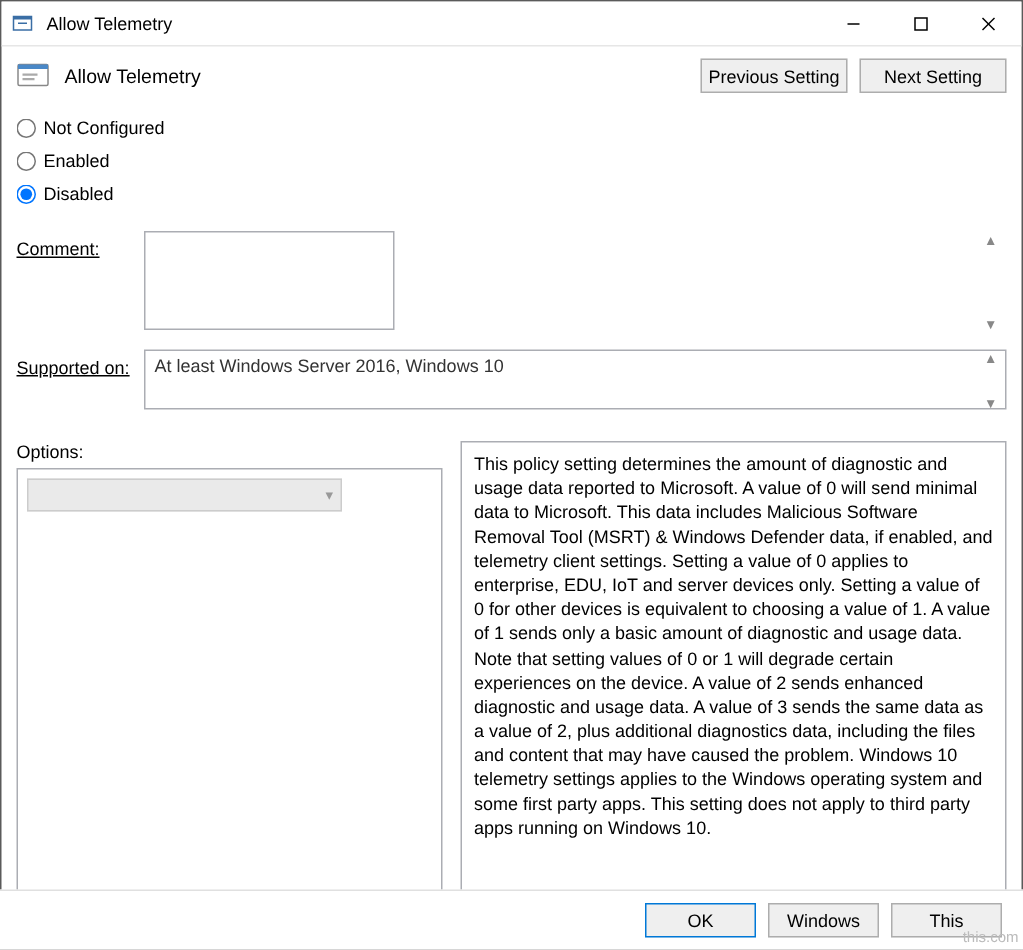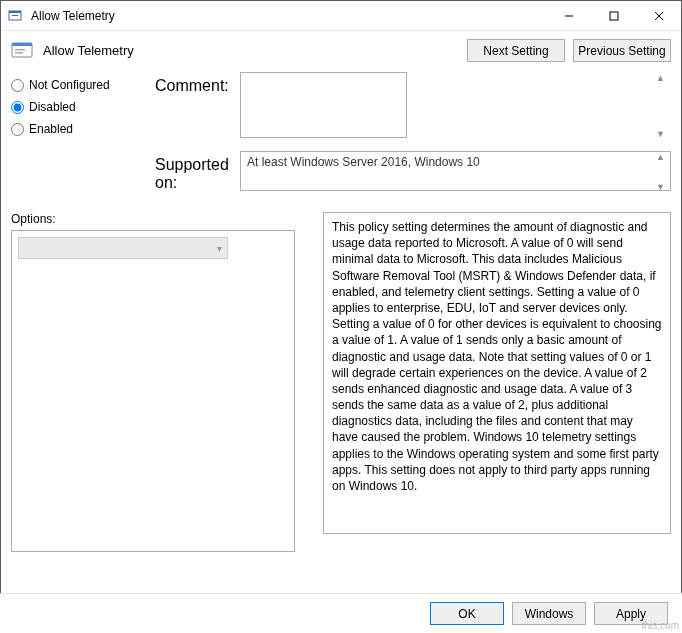--- a/index.html
+++ b/index.html
@@ -53,35 +53,36 @@
       border: 1px solid #adadad;
       background: #efefef;
       font-size: 12px;
       margin-left: 8px;
       cursor:pointer;
     }
     .mid {
       display: flex;
       padding: 0 10px 0 10px;
       gap: 14px;
+      flex-direction: column;
     }
     .col-left {
       width: 130px;
       padding-top:2px;
     }
     .radio-row {
       display:flex;align-items:center;
       height: 22px; gap:5px;
       cursor:pointer;
       font-size:12px;
     }
     input[type=radio]{ width:13px;height:13px; margin:0;}
     .col-right { flex:1; }
     .field-row { display:flex; margin-bottom: 10px;}
-    .field-label { width: 85px; padding-top:5px; font-size:16px;}
+    .field-label { width: 85px; padding-top:5px; font-size:12px;text-decoration:underline;}
     .comment-box {
       flex:1; height:66px;
       border: 1px solid #abadb3;
       background:#fff;
       resize:none;
       font-family:inherit;font-size:12px;
       padding:3px 5px;
       position:relative;
     }
     .supported-box-wrap{flex:1;position:relative;}
@@ -91,21 +92,21 @@
       background:#fff;
       padding:3px 6px;
       font-size:12px;
       color:#333;
       resize:none;
       font-family:inherit;
     }
     .spinarrows{position:absolute;right:3px;top:2px;bottom:2px;width:15px;display:flex;flex-direction:column;justify-content:space-between;color:#888;pointer-events:none;}
     .spinarrows span{font-size:9px;line-height:9px;text-align:center;}
     .lower {
-      display:flex; gap: 28px;
+      display:flex; gap: 12px;
       padding: 8px 10px 0 10px;
     }
     .panel-col { display:flex; flex-direction:column;}
     .panel-col.opts { width: 284px;}
     .panel-col.help { flex:1;}
     .section-label { font-size:12px; margin-bottom:4px;}
     .panel {
       border:1px solid #abadb3;
       background:#fff;
       height: 322px;
@@ -181,37 +182,37 @@
 <div class="header-row">
   <span class="icon2">
     <svg width="24" height="20" viewBox="0 0 24 20">
       <rect x="1" y="2" width="20" height="14" rx="1" fill="#fff" stroke="#888"></rect>
       <rect x="1" y="2" width="20" height="3" fill="#4a88c7"></rect>
       <rect x="4" y="8" width="10" height="1.5" fill="#aaa"></rect>
       <rect x="4" y="11" width="8" height="1.5" fill="#aaa"></rect>
     </svg>
   </span>
   <span class="policy-title">Allow Telemetry</span>
+  <button class="nav-btn">Previous Setting</button>
   <button class="nav-btn">Next Setting</button>
-  <button class="nav-btn">Previous Setting</button>
 </div>
 
 <div class="mid">
   <div class="col-left">
     <label class="radio-row">
       <input type="radio" name="state" style="">
       <span>Not Configured</span>
     </label>
     <label class="radio-row">
+      <input type="radio" name="state" style="">
+      <span>Enabled</span>
+    </label>
+    <label class="radio-row">
       <input type="radio" name="state" checked="" style="">
       <span>Disabled</span>
-    </label>
-    <label class="radio-row">
-      <input type="radio" name="state" style="">
-      <span>Enabled</span>
     </label>
   </div>
   <div class="col-right">
     <div class="field-row">
       <div class="field-label">Comment:</div>
       <div class="textarea-wrap">
         <textarea class="comment-box" style=""></textarea>
         <div class="spinarrows">
             <span>▲</span>
             <span>▼</span>
@@ -247,16 +248,16 @@
       <div class="help-text">
         <p>This policy setting determines the amount of diagnostic and usage data reported to Microsoft. A value of 0 will send minimal data to Microsoft. This data includes Malicious Software Removal Tool (MSRT) &amp; Windows Defender data, if enabled, and telemetry client settings. Setting a value of 0 applies to enterprise, EDU, IoT and server devices only. Setting a value of 0 for other devices is equivalent to choosing a value of 1. A value of 1 sends only a basic amount of diagnostic and usage data. Note that setting values of 0 or 1 will degrade certain experiences on the device. A value of 2 sends enhanced diagnostic and usage data. A value of 3 sends the same data as a value of 2, plus additional diagnostics data, including the files and content that may have caused the problem. Windows 10 telemetry settings applies to the Windows operating system and some first party apps. This setting does not apply to third party apps running on Windows 10.</p>
       </div>
     </div>
   </div>
 </div>
 
 <div class="footer">
   <button class="btn primary">OK</button>
   <button class="btn">Windows</button>
-  <button class="btn">Apply</button>
+  <button class="btn">This</button>
 </div>
 
 <div class="watermark">this.com</div>
 
 </body></html>

